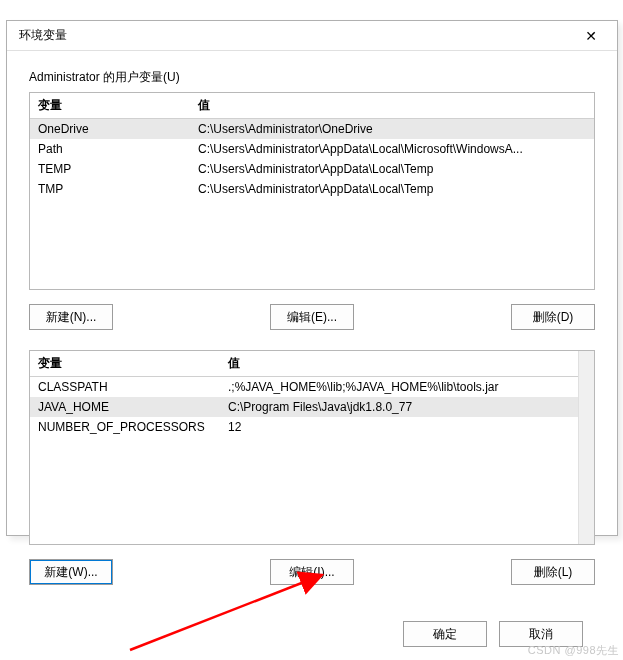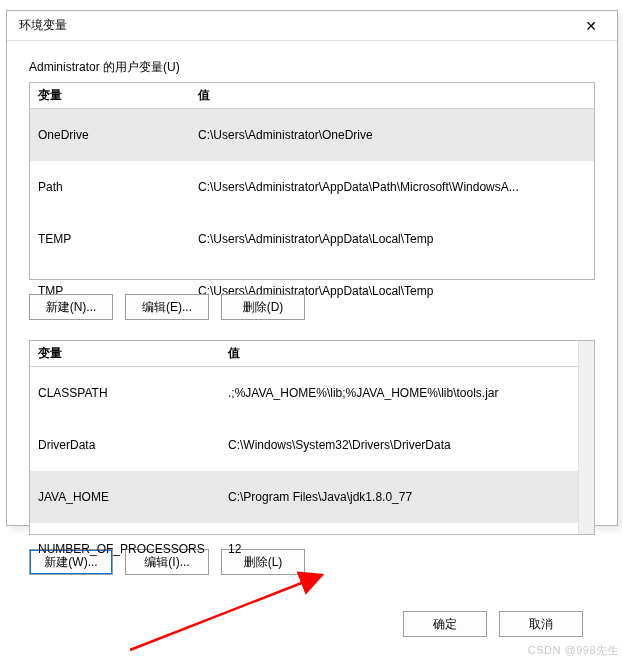--- a/index.html
+++ b/index.html
@@ -6,21 +6,21 @@
   body {
     width: 623px; height: 660px;
     font-family: "Microsoft YaHei", "Segoe UI", sans-serif;
     font-size: 12px; color: #000;
     background: #fff;
     position: relative;
     overflow: hidden;
   }
   .dialog {
     position: absolute;
-    left: 6px; top: 10px;
+    left: 6px; top: 20px;
     width: 612px; height: 516px;
     border: 1px solid #b0b0b0;
     background: #fff;
     box-shadow: 4px 4px 6px rgba(0,0,0,0.08);
   }
   .titlebar {
     height: 30px;
     display: flex; align-items: center;
     padding: 0 10px 0 12px;
     border-bottom: 1px solid #e0e0e0;
@@ -43,31 +43,31 @@
   .tbl { width: 100%; border-collapse: collapse; }
   .tbl th {
     text-align: left;
     font-weight: bold;
     padding: 4px 8px;
     border-bottom: 1px solid #d0d0d0;
     background: #fff;
     font-size: 12px;
   }
   .tbl td {
-    padding: 19px 8px;
+    padding: 3px 8px;
     font-size: 12px;
     white-space: nowrap;
     overflow: hidden;
     text-overflow: ellipsis;
   }
   .tbl tr.selected td { background: #e8e8e8; }
   .col-name { width: 160px; }
   .sys-col-name { width: 190px; }
   .btn-row {
-    display: flex; justify-content: flex-start;
+    display: flex; justify-content: space-between;
     gap: 12px;
     padding: 14px 0 20px 0;
   }
   .btn {
     min-width: 84px; height: 26px;
     border: 1px solid #9c9c9c;
     background: #fdfdfd;
     font-size: 12px;
     font-family: inherit;
     cursor: pointer;
@@ -124,21 +124,21 @@
             <th>值</th>
           </tr>
         </thead>
         <tbody id="user-tbody">
             <tr class="selected">
               <td class="col-name">OneDrive</td>
               <td>C:\Users\Administrator\OneDrive</td>
             </tr>
             <tr>
               <td class="col-name">Path</td>
-              <td>C:\Users\Administrator\AppData\Path\Microsoft\WindowsA...</td>
+              <td>C:\Users\Administrator\AppData\Local\Microsoft\WindowsA...</td>
             </tr>
             <tr>
               <td class="col-name">TEMP</td>
               <td>C:\Users\Administrator\AppData\Local\Temp</td>
             </tr>
             <tr>
               <td class="col-name">TMP</td>
               <td>C:\Users\Administrator\AppData\Local\Temp</td>
             </tr>
           </tbody>
@@ -156,24 +156,20 @@
           <tr>
             <th class="sys-col-name">变量</th>
             <th>值</th>
           </tr>
         </thead>
         <tbody id="sys-tbody">
             <tr>
               <td class="sys-col-name">CLASSPATH</td>
               <td>.;%JAVA_HOME%\lib;%JAVA_HOME%\lib\tools.jar</td>
             </tr>
-            <tr>
-              <td class="sys-col-name">DriverData</td>
-              <td>C:\Windows\System32\Drivers\DriverData</td>
-            </tr>
             <tr class="selected">
               <td class="sys-col-name">JAVA_HOME</td>
               <td>C:\Program Files\Java\jdk1.8.0_77</td>
             </tr>
             <tr>
               <td class="sys-col-name">NUMBER_OF_PROCESSORS</td>
               <td>12</td>
             </tr>
           </tbody>
       </table>

